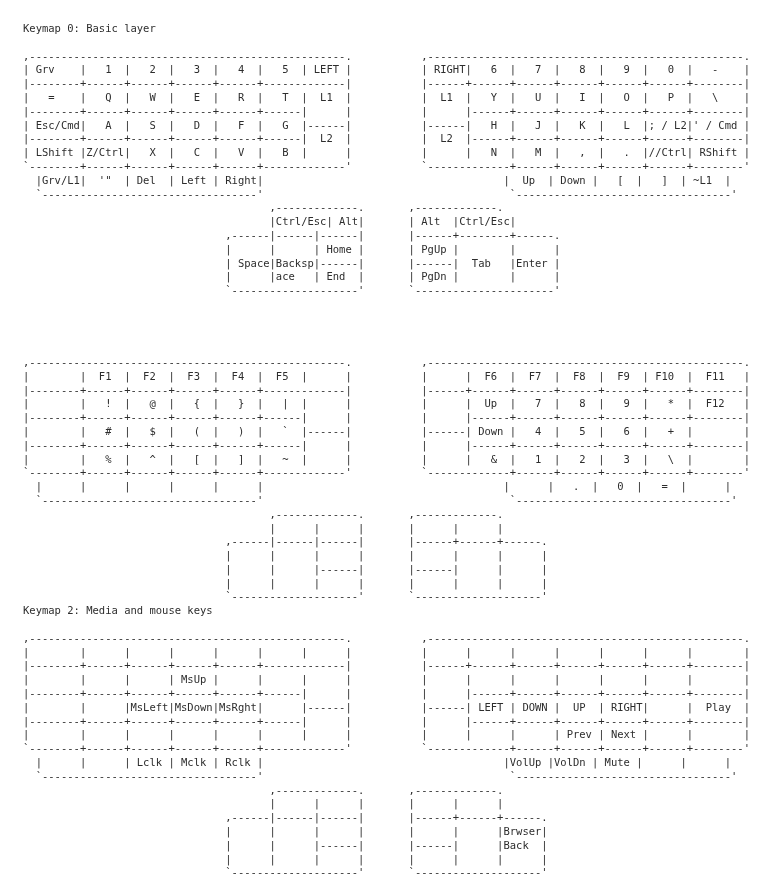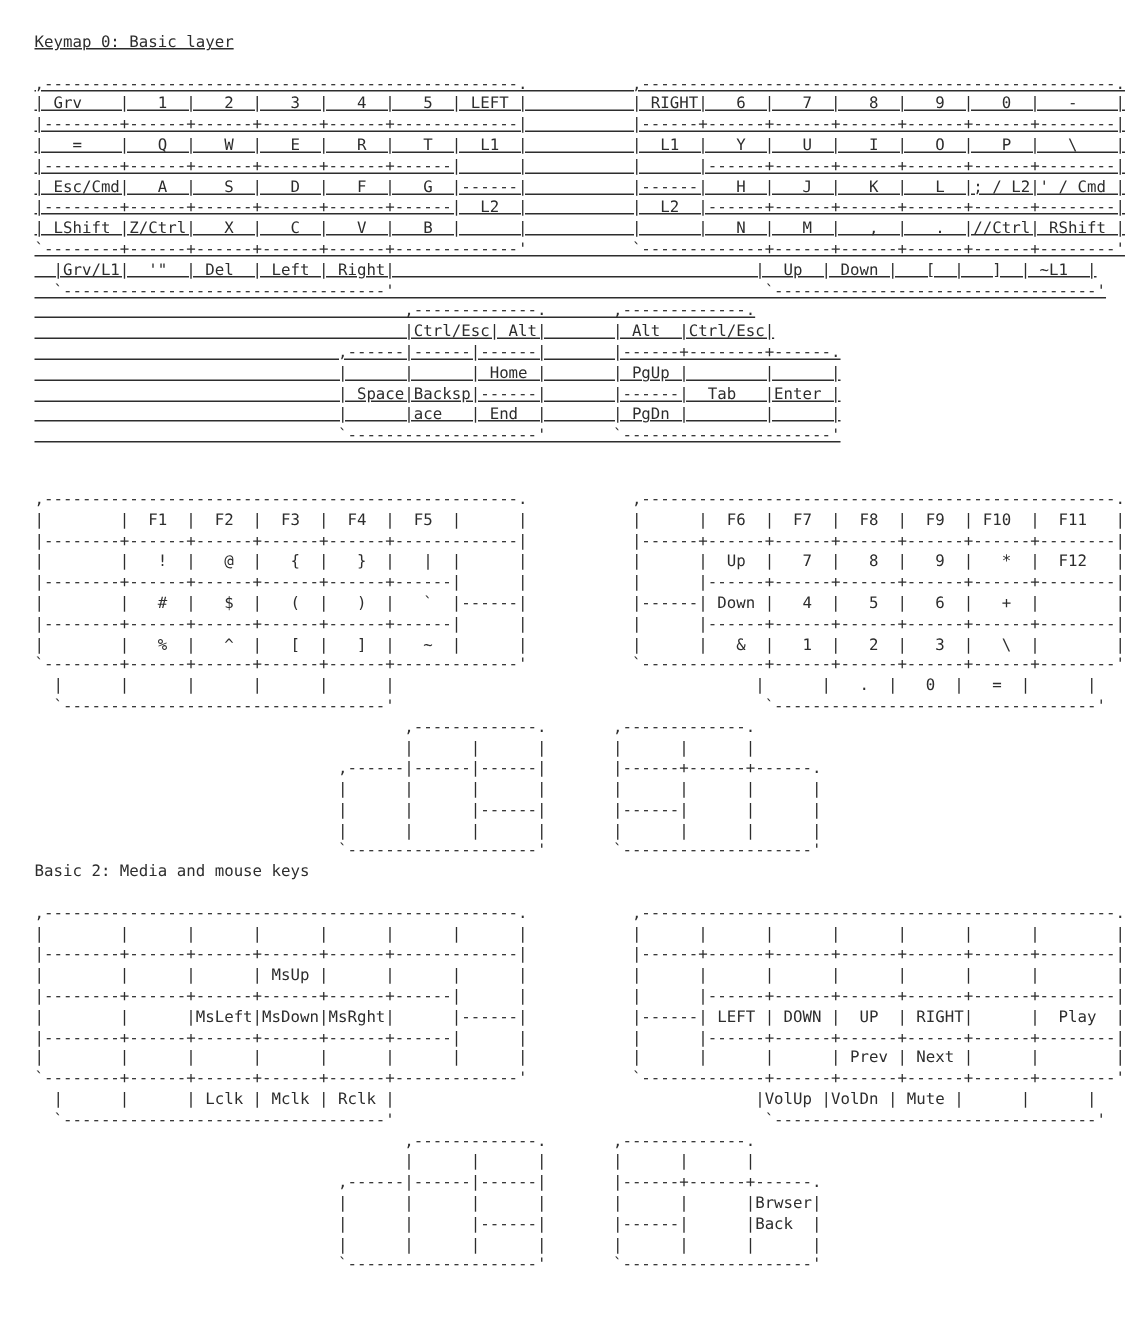--- a/index.html
+++ b/index.html
@@ -8,21 +8,21 @@
     height: 883px;
     box-sizing: border-box;
     overflow: hidden;
     padding: 22px 0 0 23px;
     font-family: "DejaVu Sans Mono", "Liberation Mono", monospace;
     font-size: 10.5px;
     line-height: 13.8px;
     color: #2d2d2d;
   }
   .keymap-section { margin: 0; }
-  .keymap-section.gap-large { margin-bottom: 29px; text-decoration: underline; } 
+  .keymap-section.gap-large { margin-bottom: 58px; } 
   .keymap-section.gap-none  { margin-bottom: 0; }
   .km-title {
     white-space: pre;
     margin: 0 0 13.8px 0;   
     font: inherit;
   }
   pre.km-art {
     margin: 0;
     font: inherit;
     white-space: pre;
@@ -70,21 +70,21 @@
                                        ,-------------.       ,-------------.
                                        |      |      |       |      |      |
                                 ,------|------|------|       |------+------+------.
                                 |      |      |      |       |      |      |      |
                                 |      |      |------|       |------|      |      |
                                 |      |      |      |       |      |      |      |
                                 `--------------------'       `--------------------'</pre>
   </div>
 
   <div class="keymap-section">
-    <div class="km-title">Basic 2: Media and mouse keys</div>
+    <div class="km-title">Keymap 2: Media and mouse keys</div>
     <pre class="km-art">,--------------------------------------------------.           ,--------------------------------------------------.
 |        |      |      |      |      |      |      |           |      |      |      |      |      |      |        |
 |--------+------+------+------+------+-------------|           |------+------+------+------+------+------+--------|
 |        |      |      | MsUp |      |      |      |           |      |      |      |      |      |      |        |
 |--------+------+------+------+------+------|      |           |      |------+------+------+------+------+--------|
 |        |      |MsLeft|MsDown|MsRght|      |------|           |------| LEFT | DOWN |  UP  | RIGHT|      |  Play  |
 |--------+------+------+------+------+------|      |           |      |------+------+------+------+------+--------|
 |        |      |      |      |      |      |      |           |      |      |      | Prev | Next |      |        |
 `--------+------+------+------+------+-------------'           `-------------+------+------+------+------+--------'
   |      |      | Lclk | Mclk | Rclk |                                      |VolUp |VolDn | Mute |      |      |

